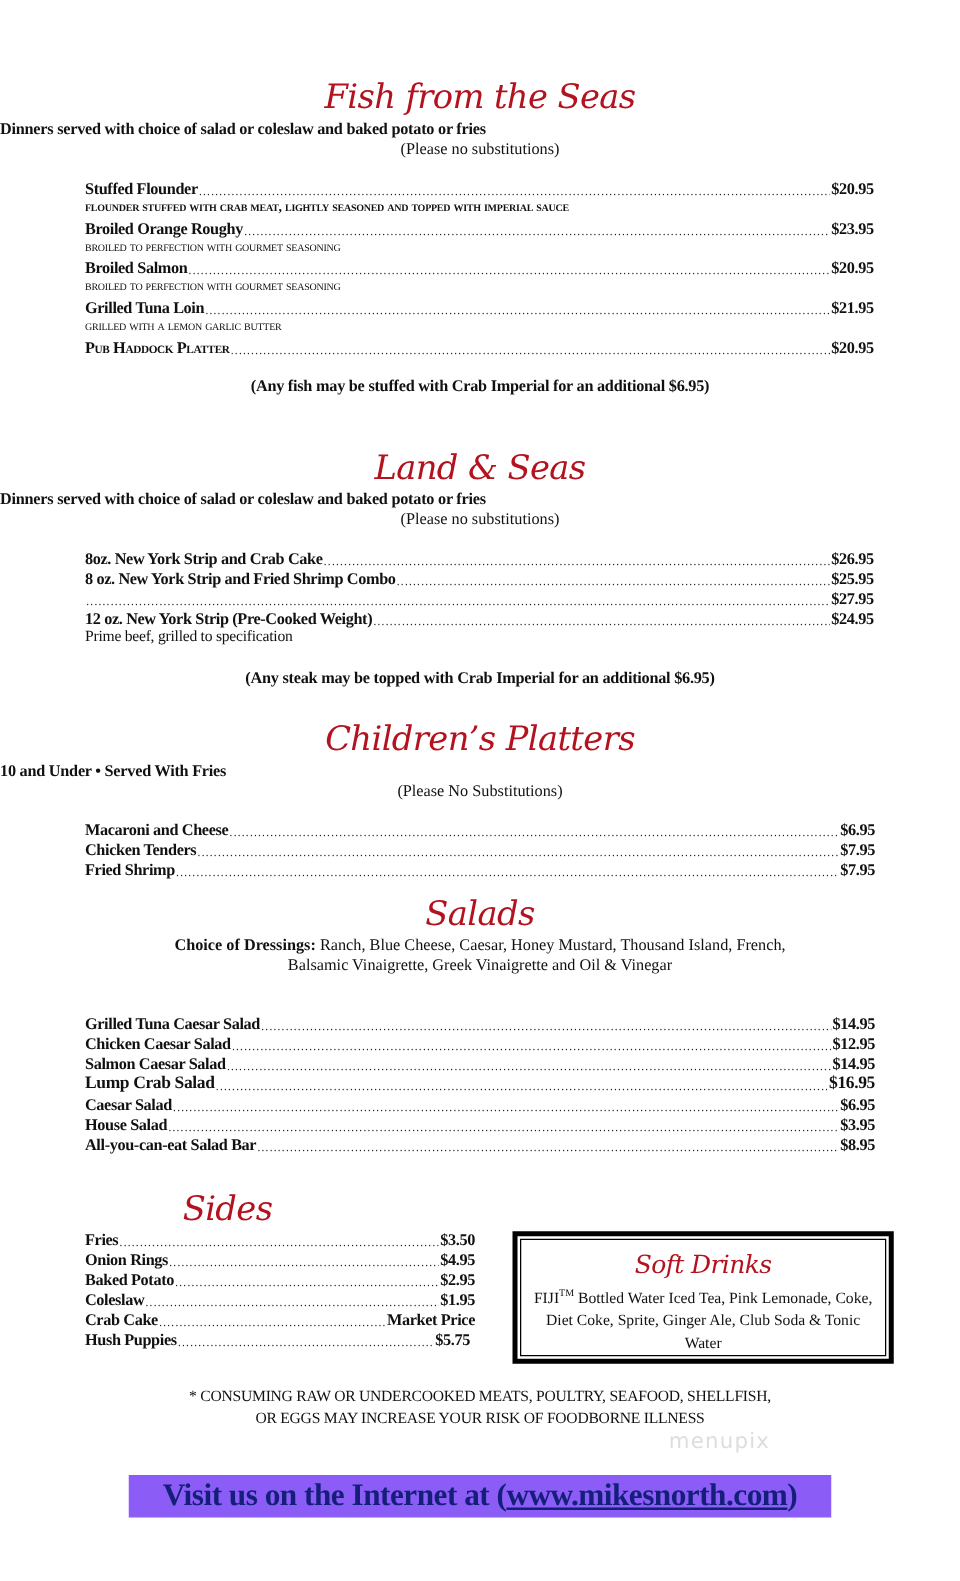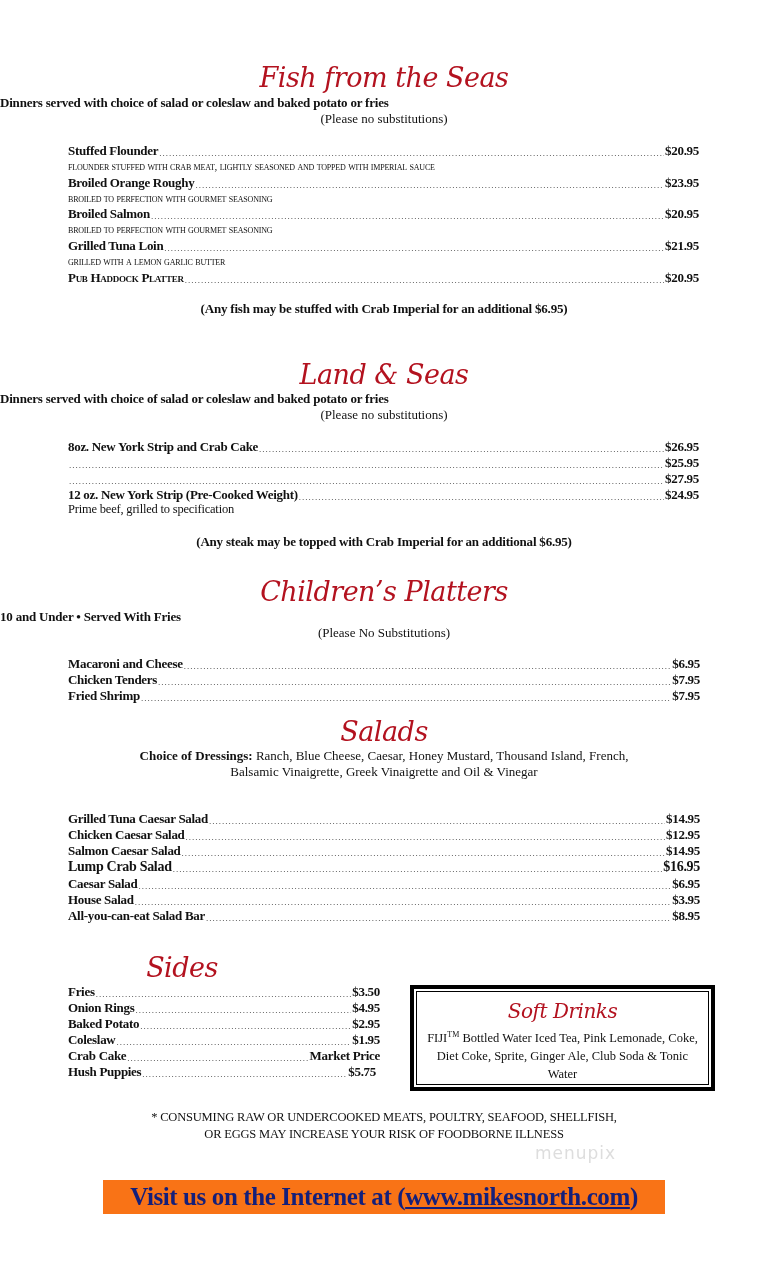--- a/index.html
+++ b/index.html
@@ -60,21 +60,21 @@
   .drinks-text { font-size: 12.5px; line-height: 18px; margin-top: 4px; padding: 0 6px; }
   .drinks-text sup { font-size: 8px; }
 
   .warning {
     position: absolute; left: 0; width: 768px; text-align: center;
     font-size: 12.5px; line-height: 17px; letter-spacing: -0.2px;
   }
 
   .web-banner {
     position: absolute; left: 103px; top: 1180px; width: 562px; height: 34px;
-    background: #f97316; color: #141f7a; font-weight: bold;
+    background: #8b5cf6; color: #141f7a; font-weight: bold;
     font-size: 25px; line-height: 34px; text-align: center; letter-spacing: -0.4px;
   }
   .web-banner a { color: #141f7a; text-decoration: underline; }
 
   .watermark {
     position: absolute; left: 535px; top: 1143px; font-family: "DejaVu Sans", sans-serif;
     font-size: 17px; color: rgba(180,180,180,0.45); letter-spacing: 1px;
   }
 </style>
 </head>
@@ -82,21 +82,21 @@
 
 <div class="section-title" style="top:66px;">Fish from the Seas</div>
 <div class="subtitle-bold" style="top:95px;">Dinners served with choice of salad or coleslaw and baked potato or fries</div>
 <div class="subtitle" style="top:111px;">(Please no substitutions)</div>
 
 <div class="item" style="left:68px; top:143px; width:631px;">
   <span class="name">Stuffed Flounder</span>
     <span class="dots"></span>
     <span class="price">$20.95</span>
 </div>
-<div class="desc" style="top:159px;">Flounder stuffed with crab meat, lightly seasoned and topped with imperial sauce</div>
+<div class="desc" style="top:159px;font-weight:bold;">Flounder stuffed with crab meat, lightly seasoned and topped with imperial sauce</div>
 
 <div class="item" style="left:68px; top:175px; width:631px;">
   <span class="name">Broiled Orange Roughy</span>
     <span class="dots"></span>
     <span class="price">$23.95</span>
 </div>
 <div class="desc" style="top:191px;">Broiled to perfection with gourmet seasoning</div>
 
 <div class="item" style="left:68px; top:206px; width:631px;">
   <span class="name">Broiled Salmon</span>
@@ -123,20 +123,21 @@
 <div class="section-title" style="top:363px;">Land &amp; Seas</div>
 <div class="subtitle-bold" style="top:391px;">Dinners served with choice of salad or coleslaw and baked potato or fries</div>
 <div class="subtitle" style="top:407px;">(Please no substitutions)</div>
 
 <div class="item" style="left:68px; top:439px; width:631px;justify-content:center;">
   <span class="name">8oz. New York Strip and Crab Cake</span>
     <span class="dots"></span>
     <span class="price">$26.95</span>
 </div>
 <div class="item" style="left:68px; top:455px; width:631px;">
+  <span class="name">8 oz. New York Strip and Fried Shrimp Combo</span>
     <span class="dots"></span>
     <span class="price">$25.95</span>
 </div>
 <div class="item" style="left:68px; top:471px; width:631px;">
     <span class="dots"></span>
     <span class="price">$27.95</span>
 </div>
 <div class="item" style="left:68px; top:487px; width:631px;">
   <span class="name">12 oz. New York Strip (Pre-Cooked Weight)</span>
     <span class="dots"></span>

